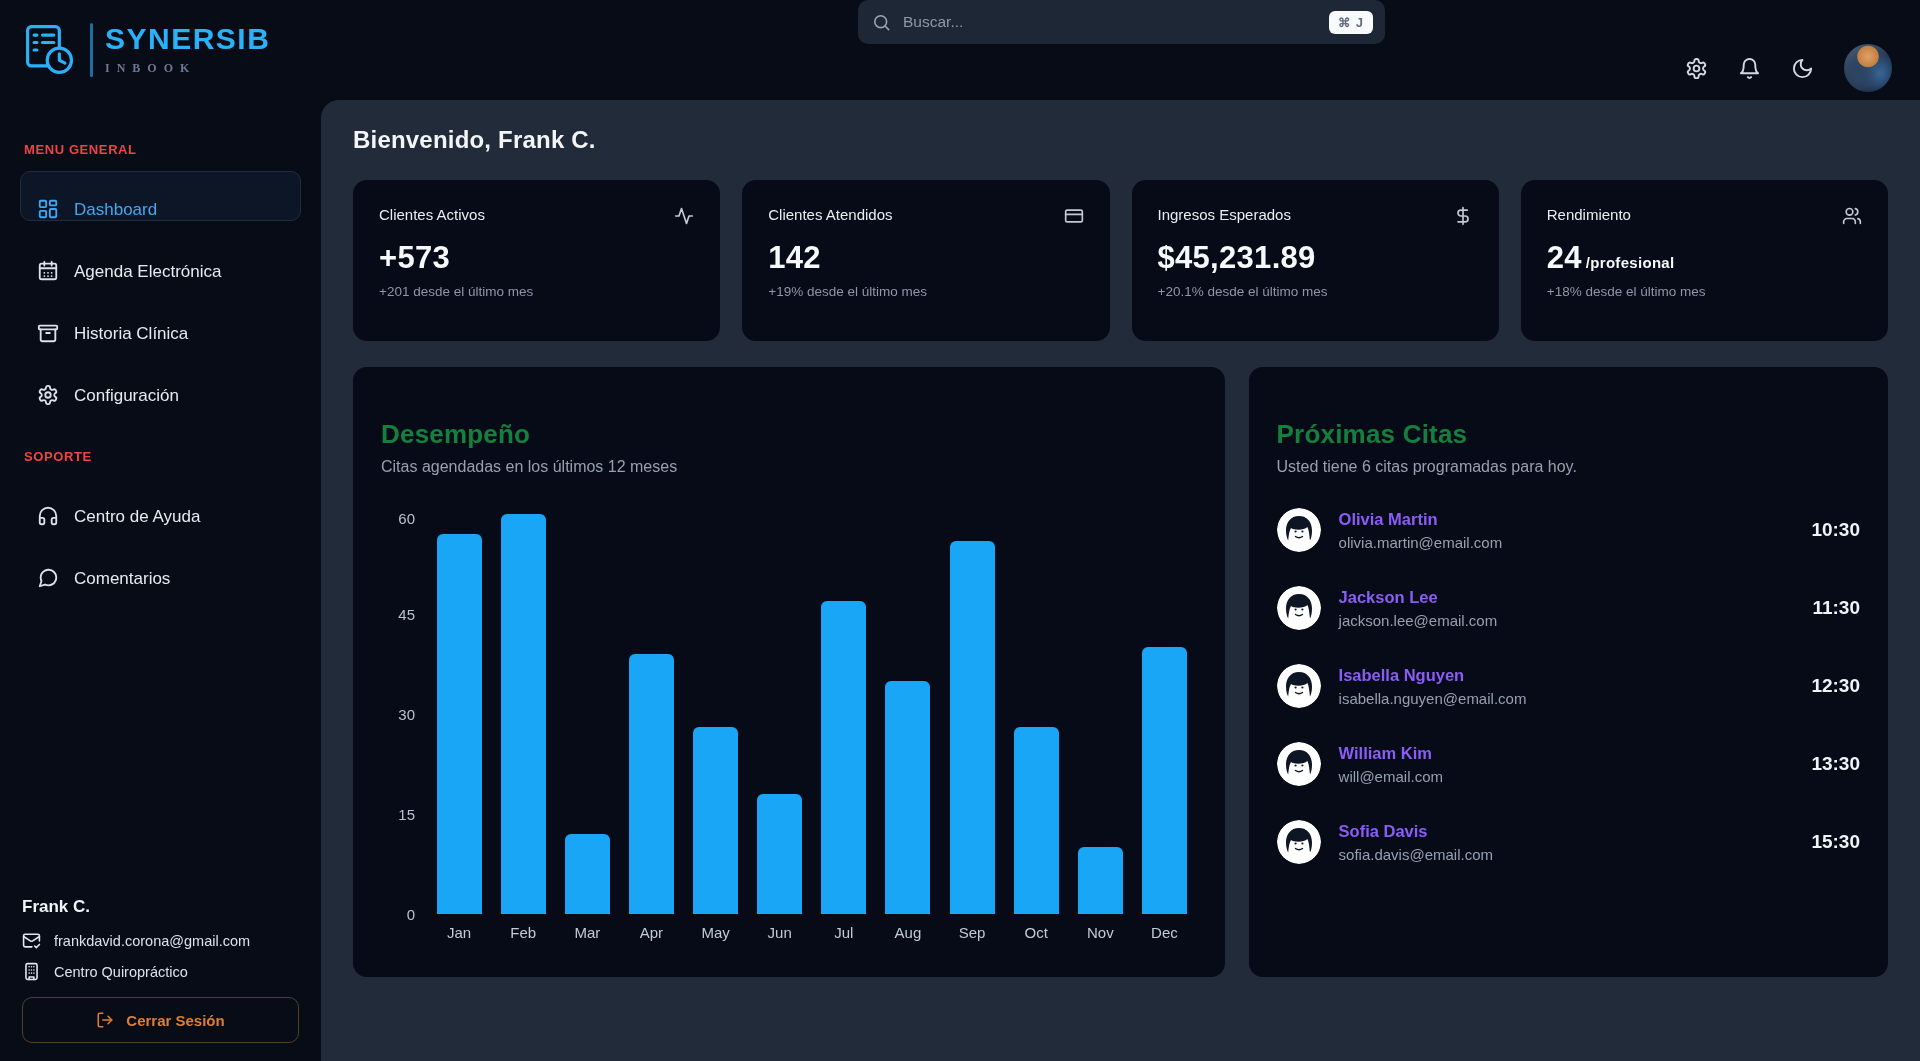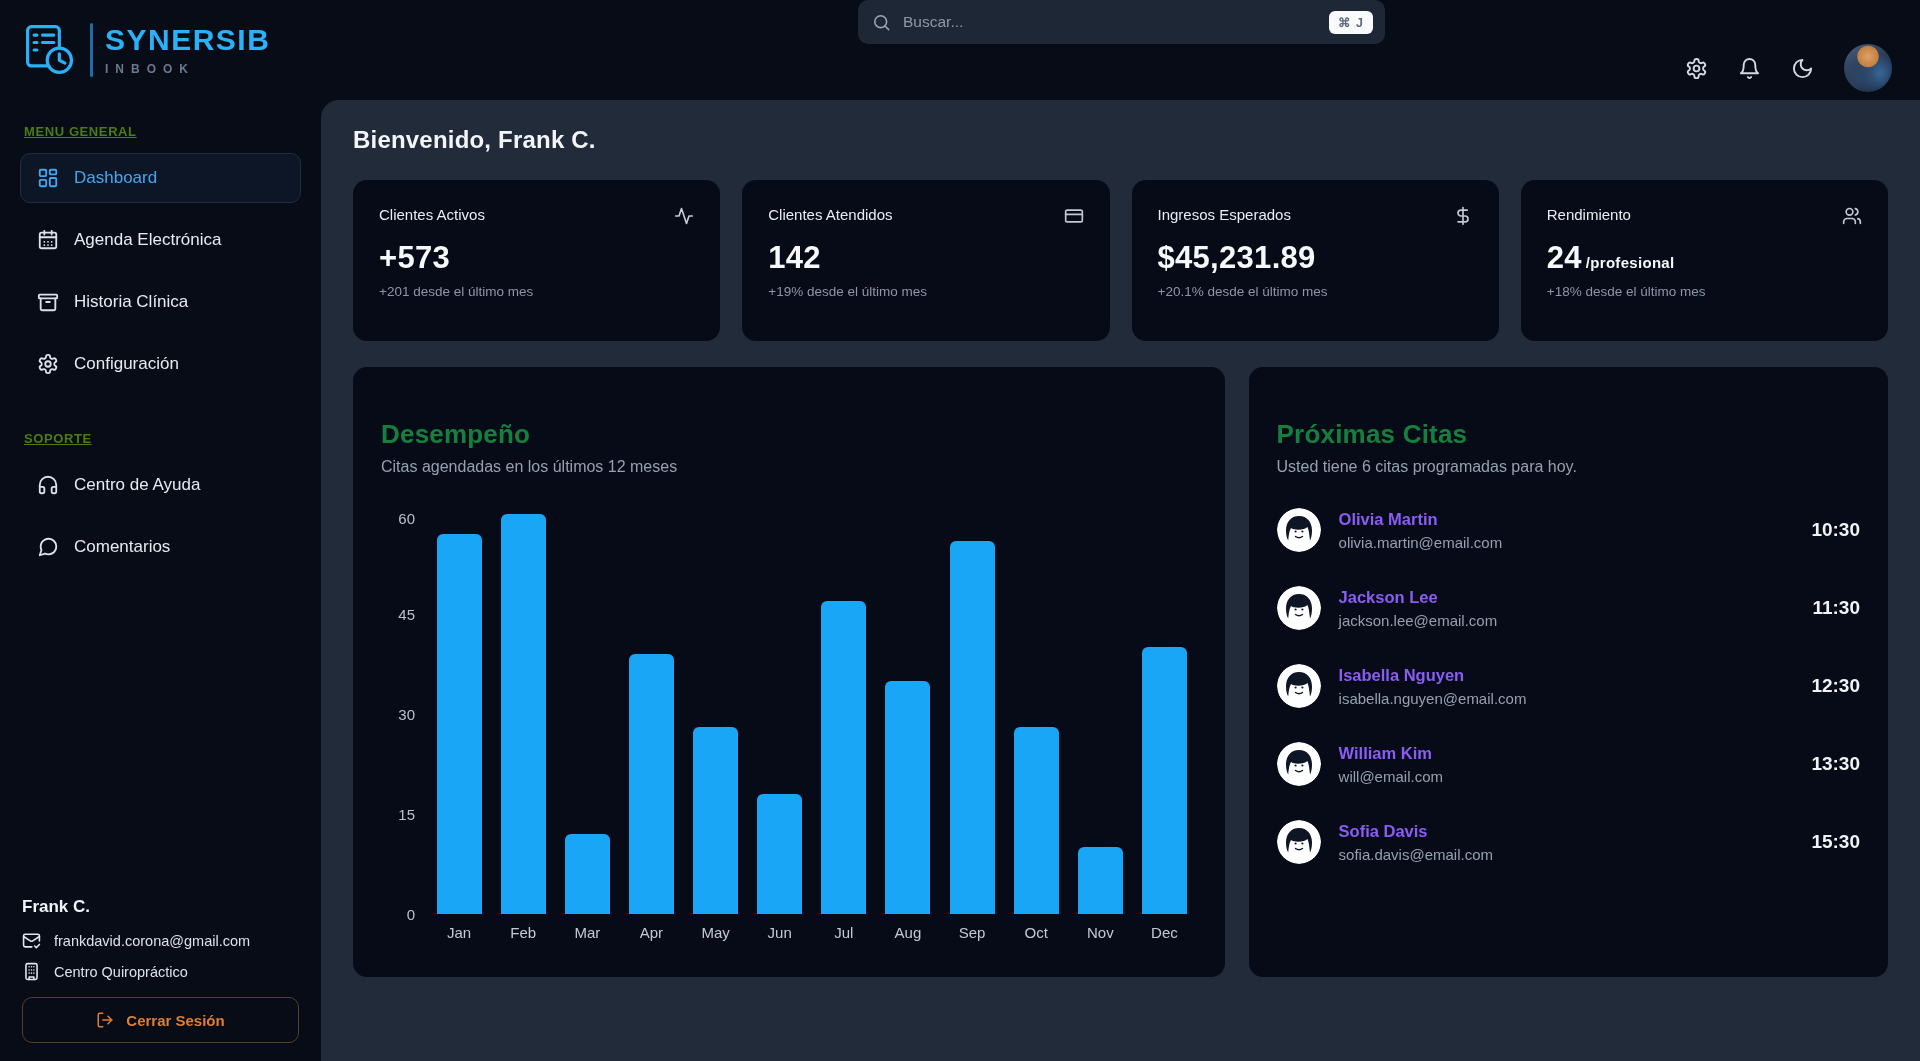--- a/index.html
+++ b/index.html
@@ -15,31 +15,30 @@
   
   .sidebar {
     position:absolute; left:0; top:0; bottom:0; width:321px;
     display:flex; flex-direction:column;
     padding:0 20px 18px 20px;
   }
   .logo-row { height:100px; display:flex; align-items:center; gap:12px; padding-left:2px; flex:none; }
   .logo-divider { width:3px; height:54px; border-radius:2px; background:#1d6ea8; }
   .logo-text { display:flex; flex-direction:column; }
   .logo-name { font-size:30px; font-weight:800; letter-spacing:1.5px; color:var(--accent); line-height:1; }
-  .logo-sub { font-size:12px; font-weight:700; letter-spacing:7px; color:#6d7890; margin-top:7px; }
+  .logo-sub { font-size:12px; font-weight:700; letter-spacing:7px; color:#6d7890; margin-top:7px;font-family:Liberation Serif, serif; }
 
   .nav-section-label {
-    font-size:13px; font-weight:600; letter-spacing:.6px; color:#4d7c0f;
-    margin:24px 0 14px 4px;
-    text-decoration:underline;
+    font-size:13px; font-weight:600; letter-spacing:.6px; color:#ef4444;
+    margin:42px 0 14px 4px;
   }
   .nav-section-label.second { margin-top:42px; }
   .nav-list { display:flex; flex-direction:column; gap:12px; }
   .nav-item {
-    display:flex; align-items:center; gap:15px;
+    display:flex; align-items:flex-end; gap:15px;
     height:50px; padding:0 16px; border-radius:10px;
     color:#e6eaf1; font-size:17px; cursor:pointer;
     border:1px solid transparent;
   }
   .nav-item .nav-icon { width:22px; height:22px; color:#dde2ea; flex:none; }
   .nav-item.active { background:#0d1626; border-color:#1f2c44; color:#41a7f3; }
   .nav-item.active .nav-icon { color:#41a7f3; }
   .nav-icon svg, .row-icon svg { width:100%; height:100%; }
 
   .sidebar-bottom { margin-top:auto; padding:0 2px; }

